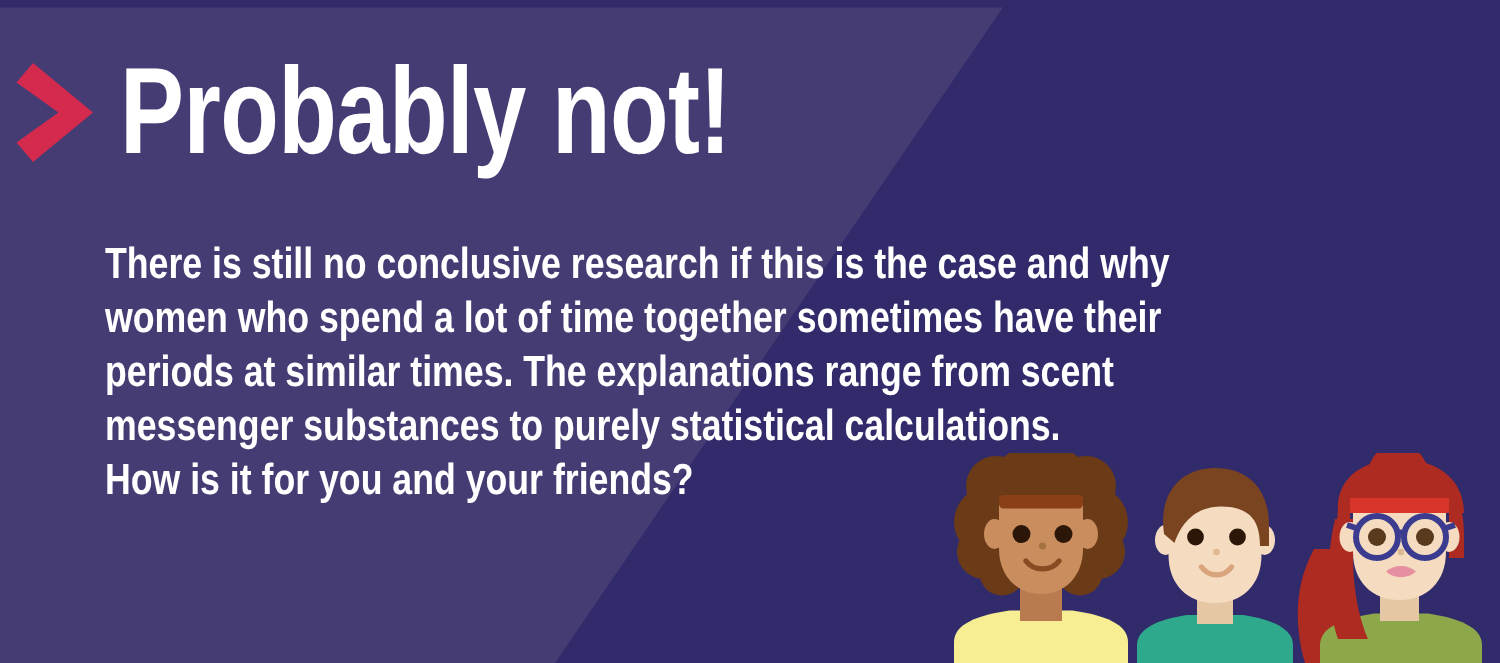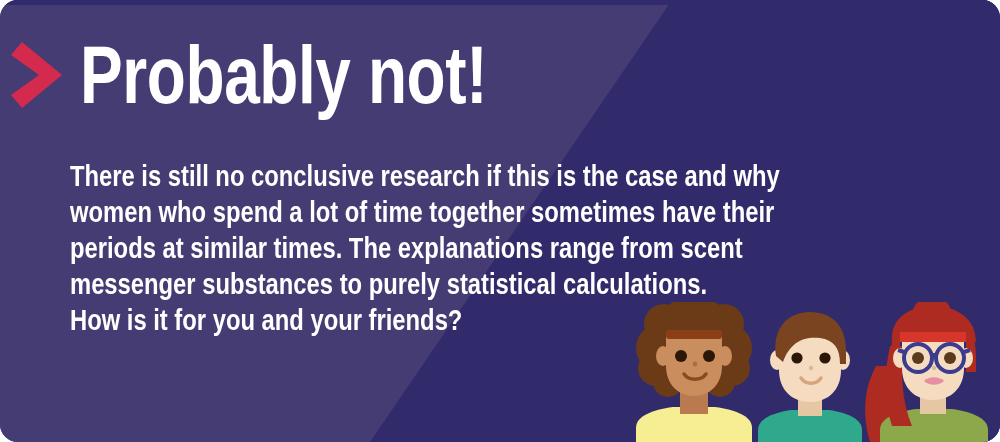--- a/index.html
+++ b/index.html
@@ -10,21 +10,20 @@
   }
   * { box-sizing: border-box; }
 
   .slide {
     position: relative;
     width: 1000px;
     height: 442px;
     overflow: hidden;
     background: #0c4a6e;
     font-family: "Liberation Sans", "DejaVu Sans", sans-serif;
-    border-radius: 18px;
   }
 
   
   .bg-light {
     position: absolute;
     inset: 0;
     background: #463C74;
   }
   .bg-dark-wedge {
     position: absolute;

